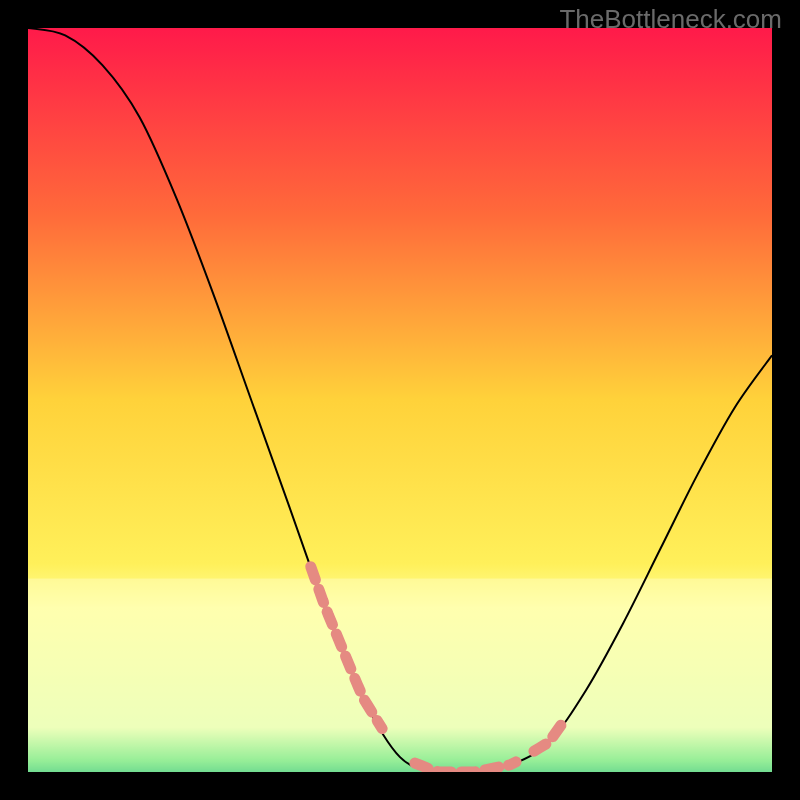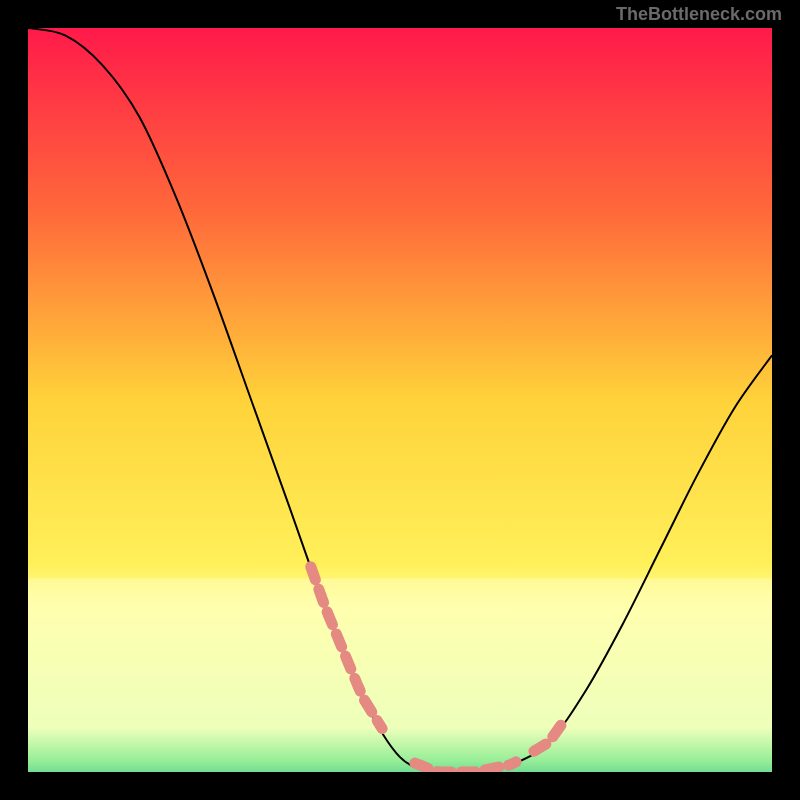--- a/index.html
+++ b/index.html
@@ -9,22 +9,22 @@
     height: 800px;
     background: #000;
     font-family: Arial, sans-serif;
     position: relative;
   }
   .watermark {
     position: absolute;
     top: 4px;
     right: 18px;
     color: #6a6a6a;
-    font-size: 18px;
-    font-weight: 700;
+    font-size: 26px;
+    font-weight: 400;
     z-index: 10;
   }
   .plot {
     position: absolute;
     left: 28px;
     top: 28px;
     width: 744px;
     height: 744px;
   }
   .plot svg {

